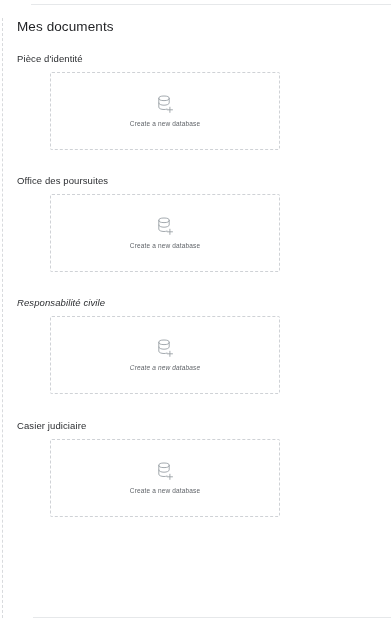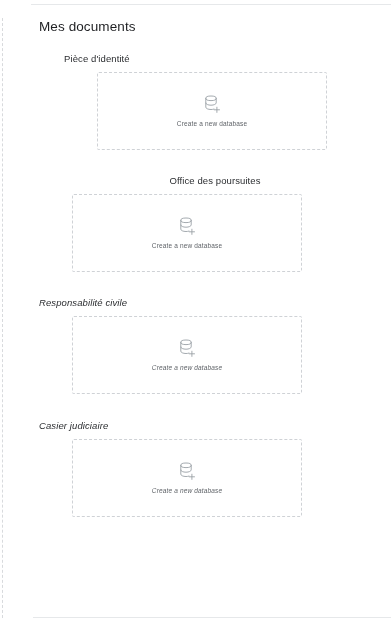--- a/index.html
+++ b/index.html
@@ -44,21 +44,21 @@
     height: 1px;
     background: #e6e8ea;
   }
 
   .page {
     position: absolute;
     left: 0;
     top: 0;
     right: 0;
     bottom: 0;
-    padding: 18px 0 0 39px;
+    padding: 18px 0 0 17px;
     box-sizing: border-box;
   }
 
   .page-title {
     font-size: 13.5px;
     line-height: 18px;
     font-weight: 400;
     color: #1f2023;
     margin: 0 0 16px 0;
     letter-spacing: 0.1px;
@@ -101,24 +101,24 @@
 
   .dropzone-label {
     font-size: 6.5px;
     line-height: 9px;
     color: #5f6368;
     letter-spacing: 0.15px;
     white-space: nowrap;
   }
 
   
-  .section.s1 { margin-bottom: 24px; margin-left: 25px; }
-  .section.s2 { margin-bottom: 24px; text-align: center; }
+  .section.s1 { margin-bottom: 24px; }
+  .section.s2 { margin-bottom: 24px; }
   .section.s3 { margin-bottom: 25px; font-style: italic; }
-  .section.s4 { margin-bottom: 0; font-style: italic; }
+  .section.s4 { margin-bottom: 0; }
 </style>
 </head>
 <body>
 
 <div class="top-rule"></div>
 <div class="left-guide"></div>
 
 <div class="page">
 
   <h1 class="page-title">Mes documents</h1>

